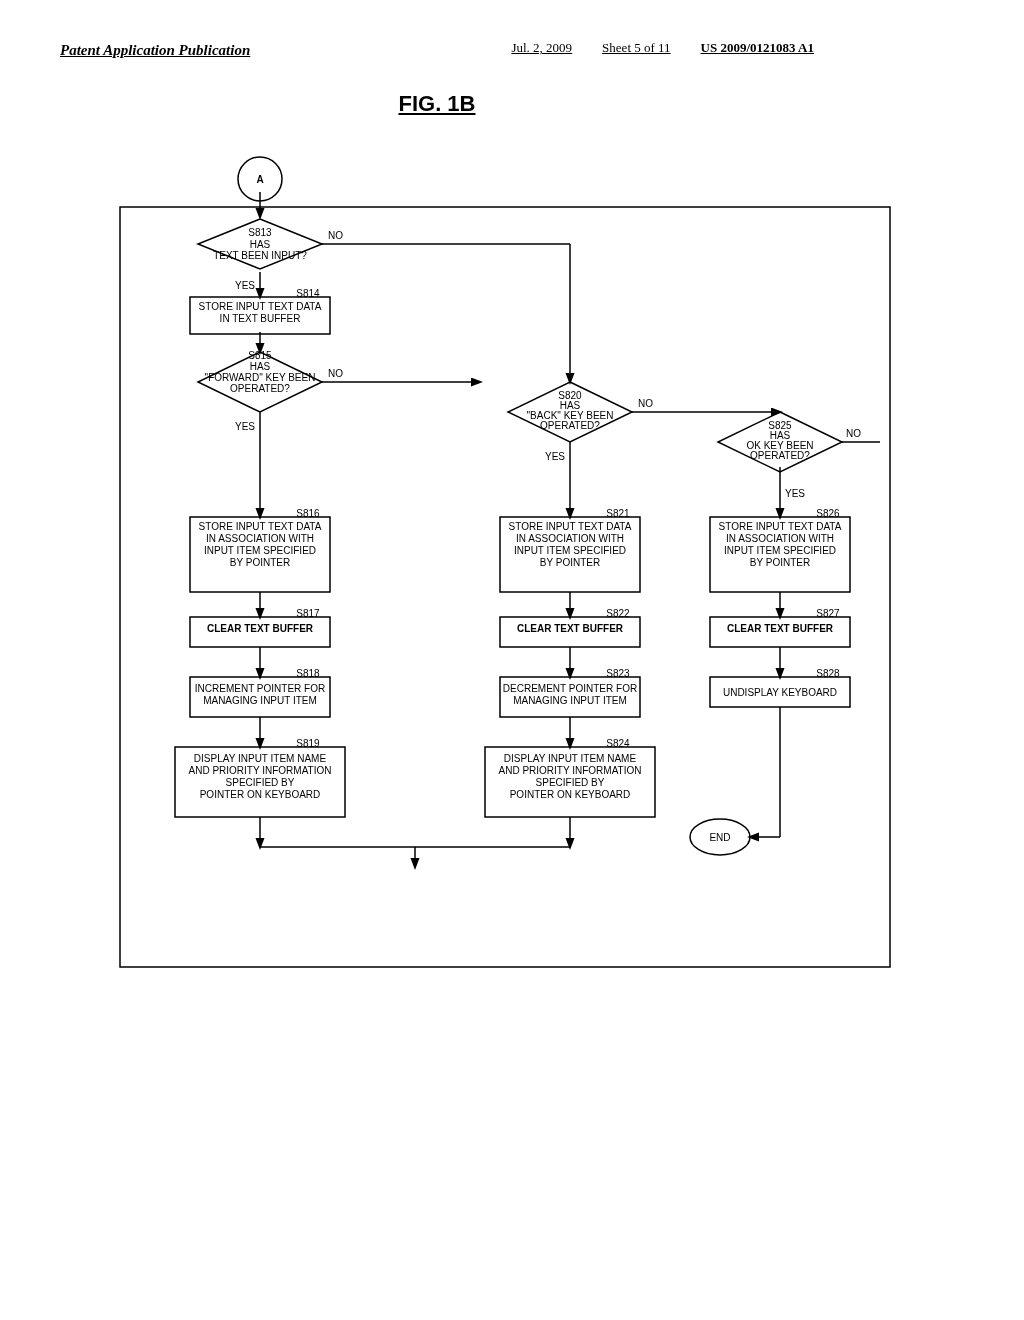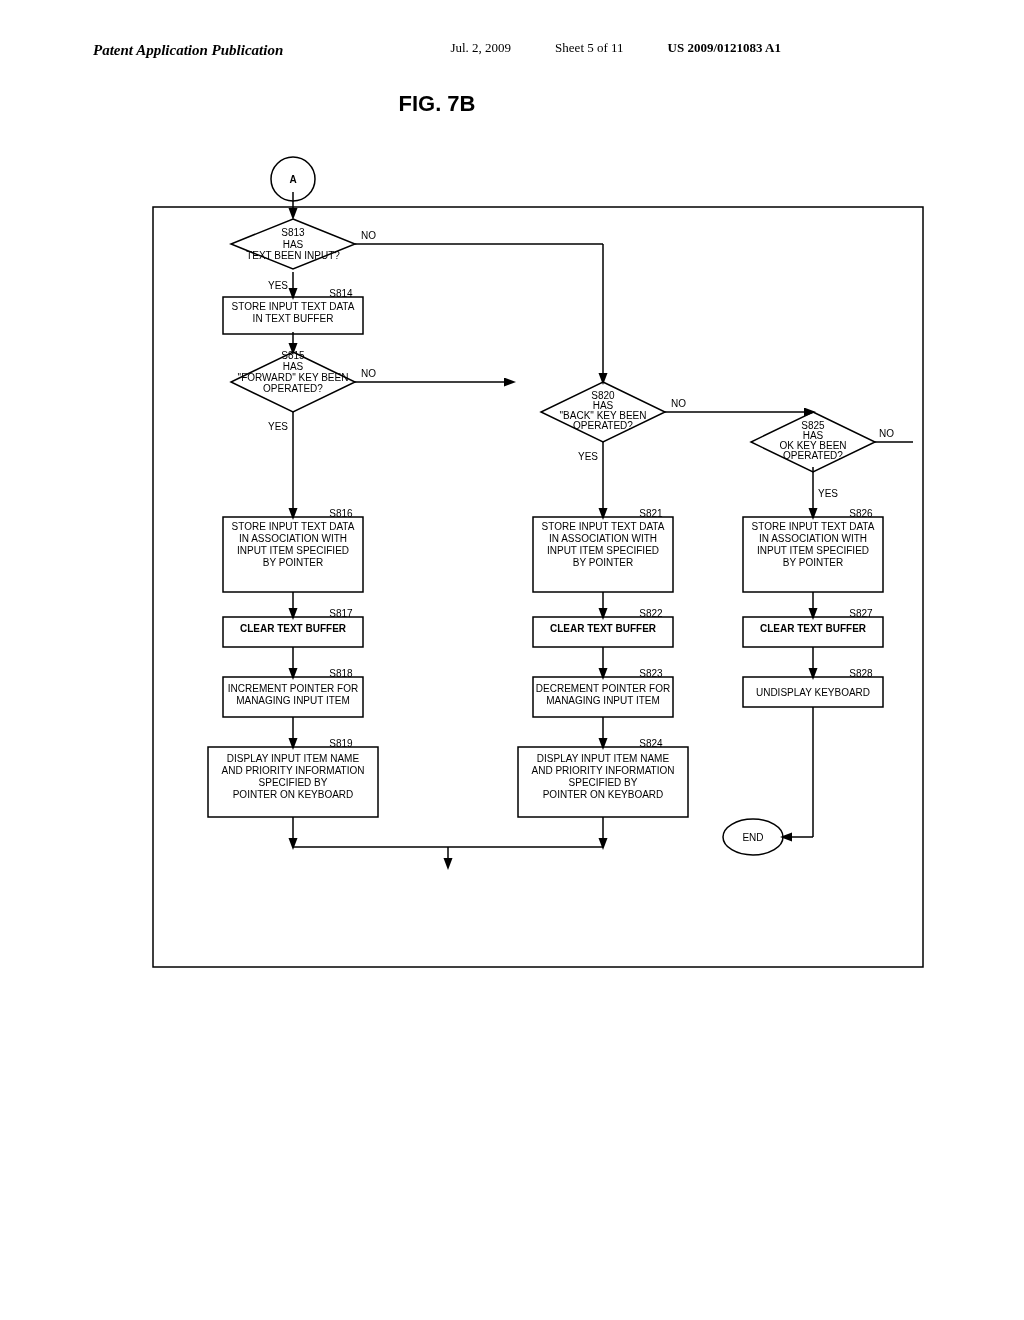--- a/index.html
+++ b/index.html
@@ -8,22 +8,23 @@
       font-family: 'Times New Roman', Times, serif;
       width: 1024px;
       min-height: 1320px;
       position: relative;
     }
 
     .page {
       width: 874px;
       min-height: 1320px;
       background: #fff;
-      padding: 40px 93px;
+      padding: 40px 60px;
       position: relative;
+      text-decoration: underline;
     }
 
     .header {
       display: flex;
       justify-content: space-between;
       align-items: flex-start;
       border-bottom: none;
       margin-bottom: 10px;
     }
 
@@ -38,21 +39,21 @@
     .header-right {
       display: flex;
       flex-direction: column;
       align-items: flex-end;
       gap: 2px;
     }
 
     .header-meta {
       font-size: 13px;
       display: flex;
-      gap: 44px;
+      gap: 30px;
       margin-left: 8px;
     }
 
     .header-patent {
       font-size: 13px;
       font-weight: bold;
     }
 
     .fig-title {
       text-align: center;
@@ -92,21 +93,21 @@
     <div class="header-left">Patent Application Publication</div>
     <div class="header-right">
       <div class="header-meta">
         <span>Jul. 2, 2009</span>
         <span>Sheet 5 of 11</span>
         <span class="header-patent">US 2009/0121083 A1</span>
       </div>
     </div>
   </div>
 
-  <div class="fig-title">FIG. 7B</div>
+  <div class="fig-title">FIG. 1B</div>
 
   <div class="flowchart-container">
     <svg class="flowchart-svg" width="860" height="980">
 
       <defs>
         <marker id="arrow" markerWidth="8" markerHeight="8" refX="6" refY="3" orient="auto">
           <path d="M0,0 L0,6 L8,3 z" fill="#000"></path>
         </marker>
       </defs>
 

